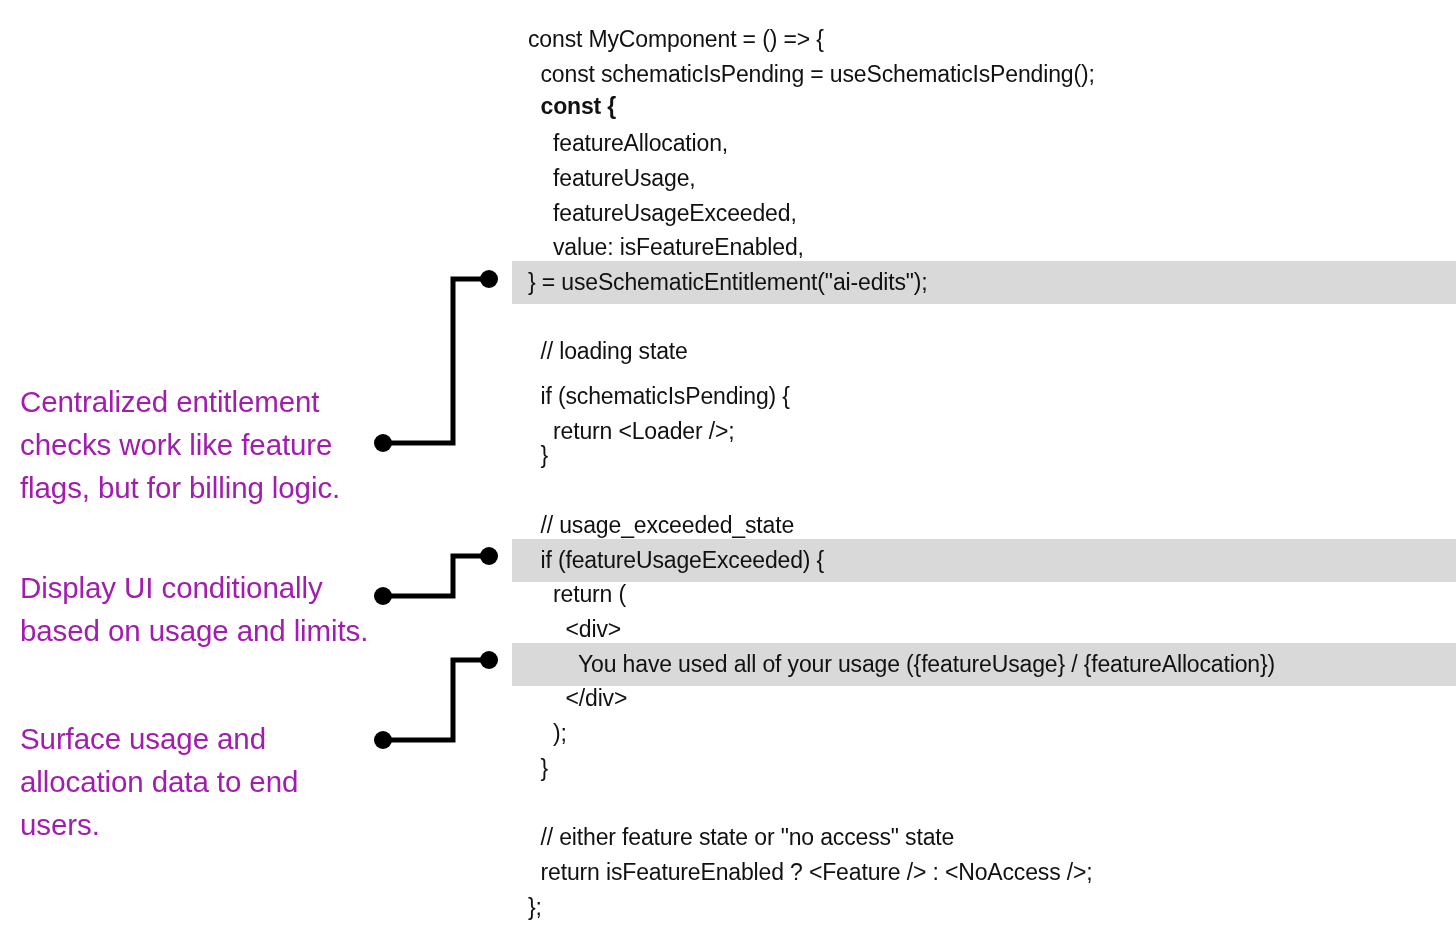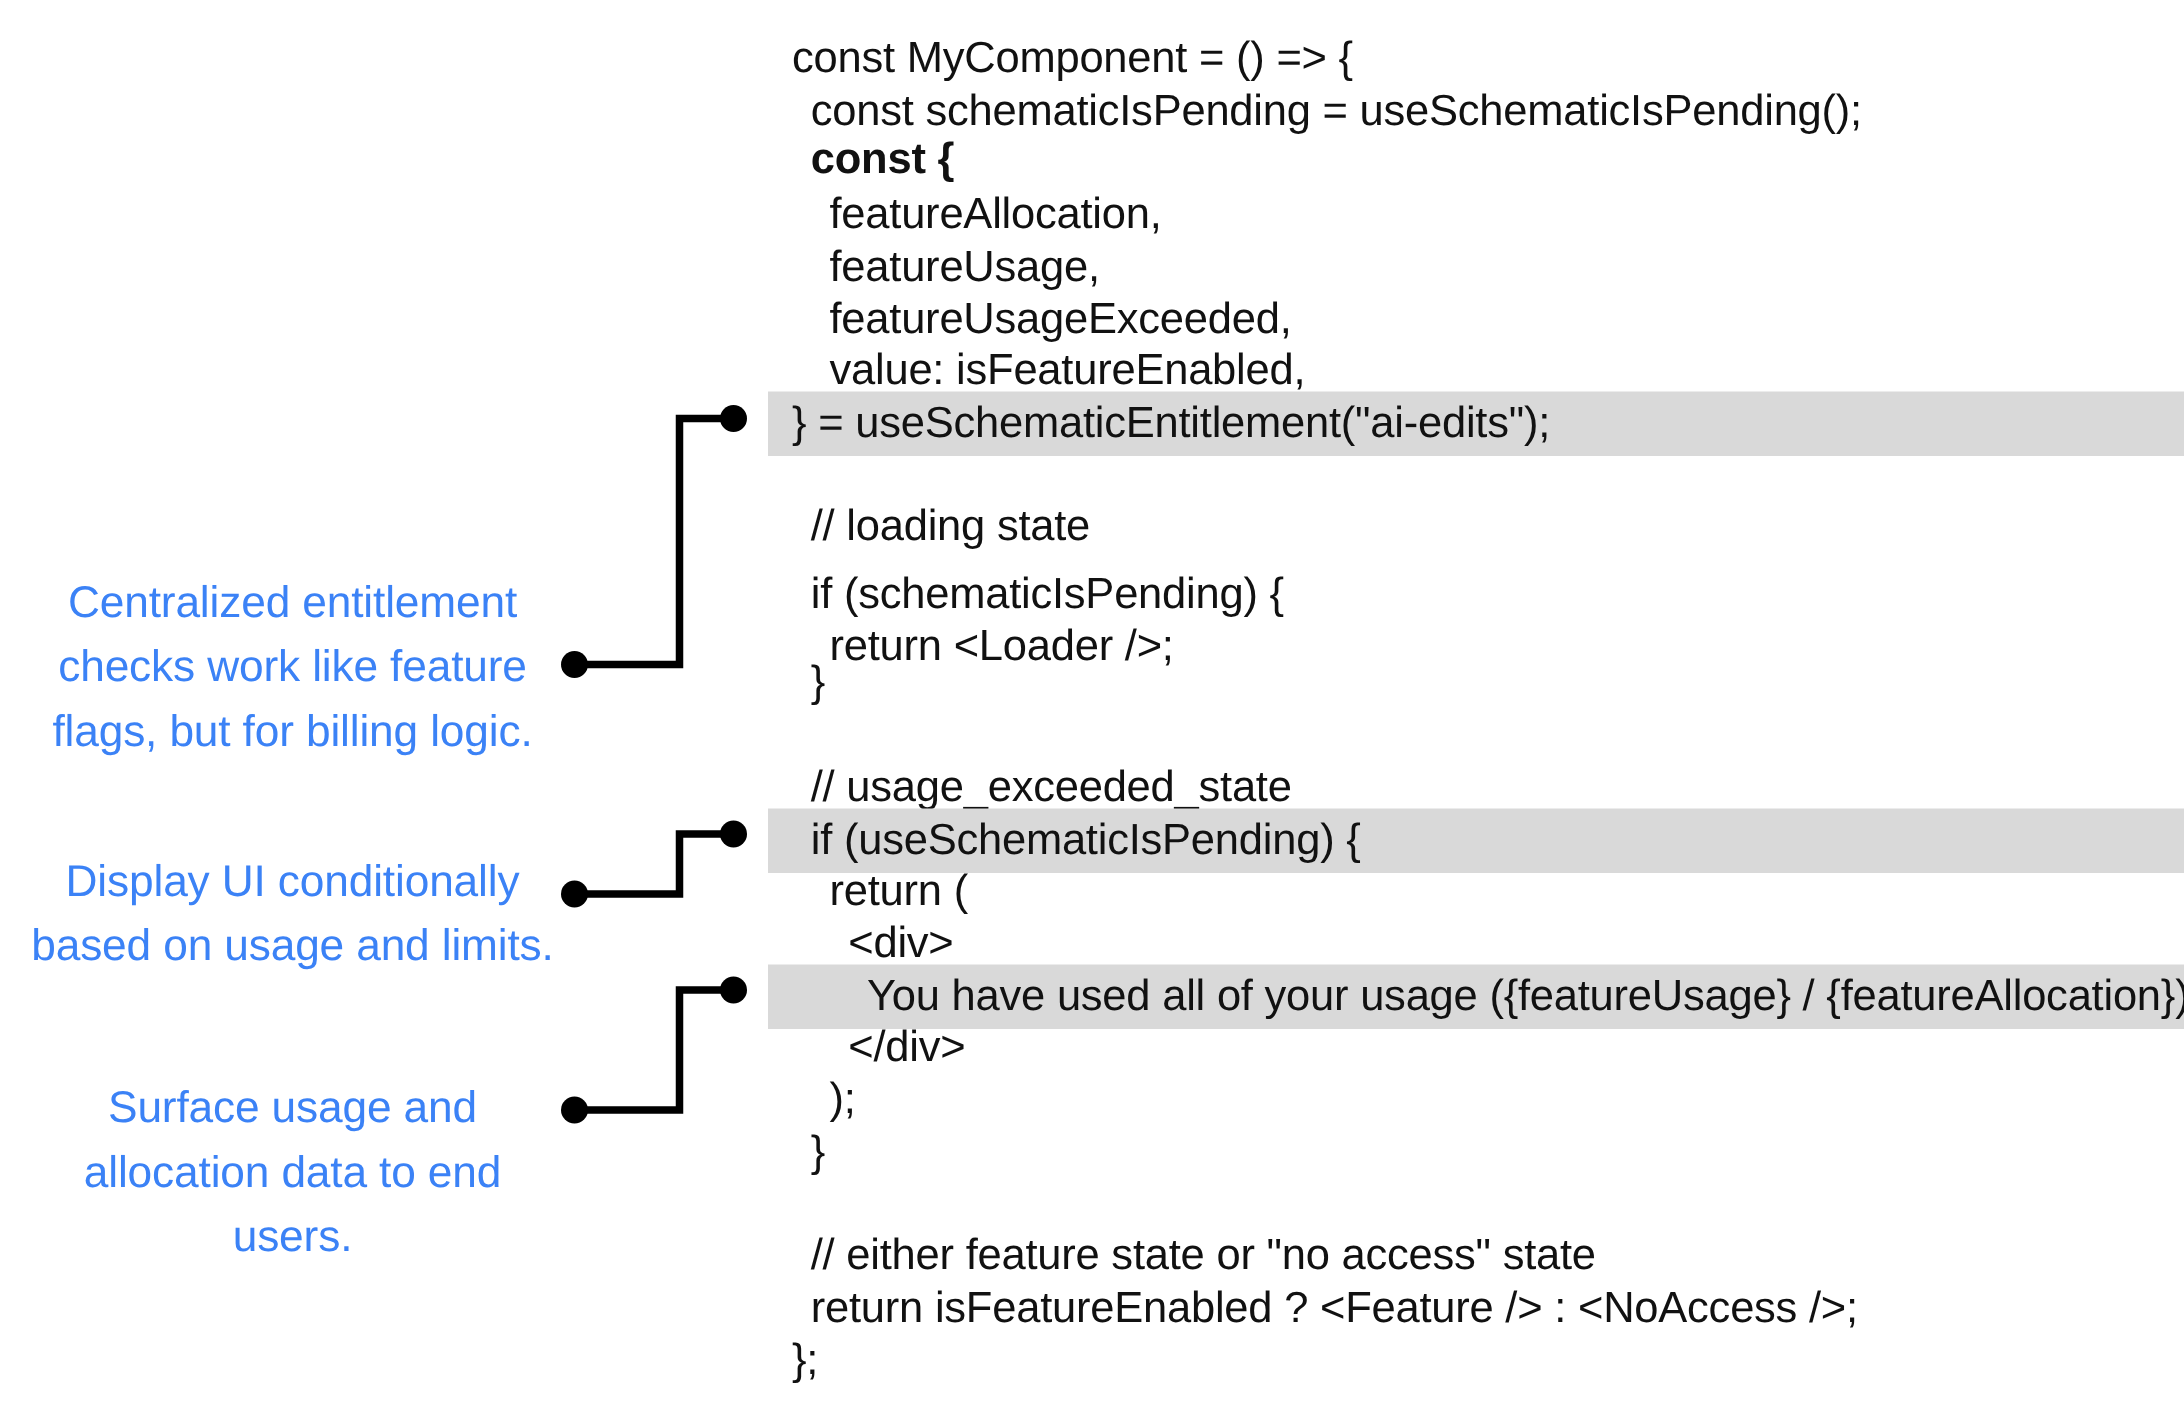--- a/index.html
+++ b/index.html
@@ -26,25 +26,24 @@
     top: 0;
     width: 380px;
     height: 945px;
   }
   .annotation {
     position: absolute;
     left: 20px;
     width: 350px;
     font-size: 29.5px;
     line-height: 43px;
-    color: #3b82f6;
+    color: #a21caf;
     font-weight: 400;
     letter-spacing: -0.1px;
     white-space: pre-line;
-    text-align: center;
   }
   .annotation-1 { top: 380px; }
   .annotation-2 { top: 566px; }
   .annotation-3 { top: 717px; }
 
   
   .connectors {
     position: absolute;
     left: 0;
     top: 0;
@@ -61,21 +60,21 @@
     width: 944px;
     height: 945px;
   }
   .code-line {
     position: absolute;
     left: 0;
     right: 0;
     height: 43px;
     display: flex;
     align-items: center;
-    font-size: 29px;
+    font-size: 23px;
     line-height: 43px;
     color: #111111;
     letter-spacing: -0.15px;
     white-space: pre;
   }
   .code-line .code-text {
     display: block;
     padding-left: 16px;
     white-space: pre;
   }
@@ -97,21 +96,21 @@
       <div class="code-line" style="top: 191.5px;"><span class="code-text" style="padding-left: 41px;">featureUsageExceeded,</span></div>
       <div class="code-line" style="top: 226.2px; text-align: center;"><span class="code-text" style="padding-left: 41px;">value: isFeatureEnabled,</span></div>
       <div class="code-line hl" style="top: 260.9px;"><span class="code-text" style="padding-left: 16px;">} = useSchematicEntitlement("ai-edits");</span></div>
       <div class="code-line" style="top: 295.6px;"><span class="code-text" style="padding-left: 16px;"></span></div>
       <div class="code-line" style="top: 330.3px;"><span class="code-text" style="padding-left: 28.5px;">// loading state</span></div>
       <div class="code-line" style="top: 375px;"><span class="code-text" style="padding-left: 28.5px;">if (schematicIsPending) {</span></div>
       <div class="code-line" style="top: 410px;"><span class="code-text" style="padding-left: 41px;">return &lt;Loader /&gt;;</span></div>
       <div class="code-line" style="top: 434.4px;"><span class="code-text" style="padding-left: 28.5px;">}</span></div>
       <div class="code-line" style="top: 469.1px;"><span class="code-text" style="padding-left: 16px;"></span></div>
       <div class="code-line" style="top: 503.8px;"><span class="code-text" style="padding-left: 28.5px;">// usage_exceeded_state</span></div>
-      <div class="code-line hl" style="top: 538.5px;"><span class="code-text" style="padding-left: 28.5px;">if (useSchematicIsPending) {</span></div>
+      <div class="code-line hl" style="top: 538.5px;"><span class="code-text" style="padding-left: 28.5px;">if (featureUsageExceeded) {</span></div>
       <div class="code-line" style="top: 573.2px;"><span class="code-text" style="padding-left: 41px;">return (</span></div>
       <div class="code-line" style="top: 607.9px;"><span class="code-text" style="padding-left: 53.5px;">&lt;div&gt;</span></div>
       <div class="code-line hl" style="top: 642.6px;"><span class="code-text" style="padding-left: 66px;">You have used all of your usage ({featureUsage} / {featureAllocation})</span></div>
       <div class="code-line" style="top: 677.3px;"><span class="code-text" style="padding-left: 53.5px;">&lt;/div&gt;</span></div>
       <div class="code-line" style="top: 712px;"><span class="code-text" style="padding-left: 41px;">);</span></div>
       <div class="code-line" style="top: 746.7px;"><span class="code-text" style="padding-left: 28.5px;">}</span></div>
       <div class="code-line" style="top: 781.4px;"><span class="code-text" style="padding-left: 16px;"></span></div>
       <div class="code-line" style="top: 816.1px;"><span class="code-text" style="padding-left: 28.5px;">// either feature state or "no access" state</span></div>
       <div class="code-line" style="top: 850.8px;"><span class="code-text" style="padding-left: 28.5px;">return isFeatureEnabled ? &lt;Feature /&gt; : &lt;NoAccess /&gt;;</span></div>
       <div class="code-line" style="top: 885.5px;"><span class="code-text" style="padding-left: 16px;">};</span></div>

